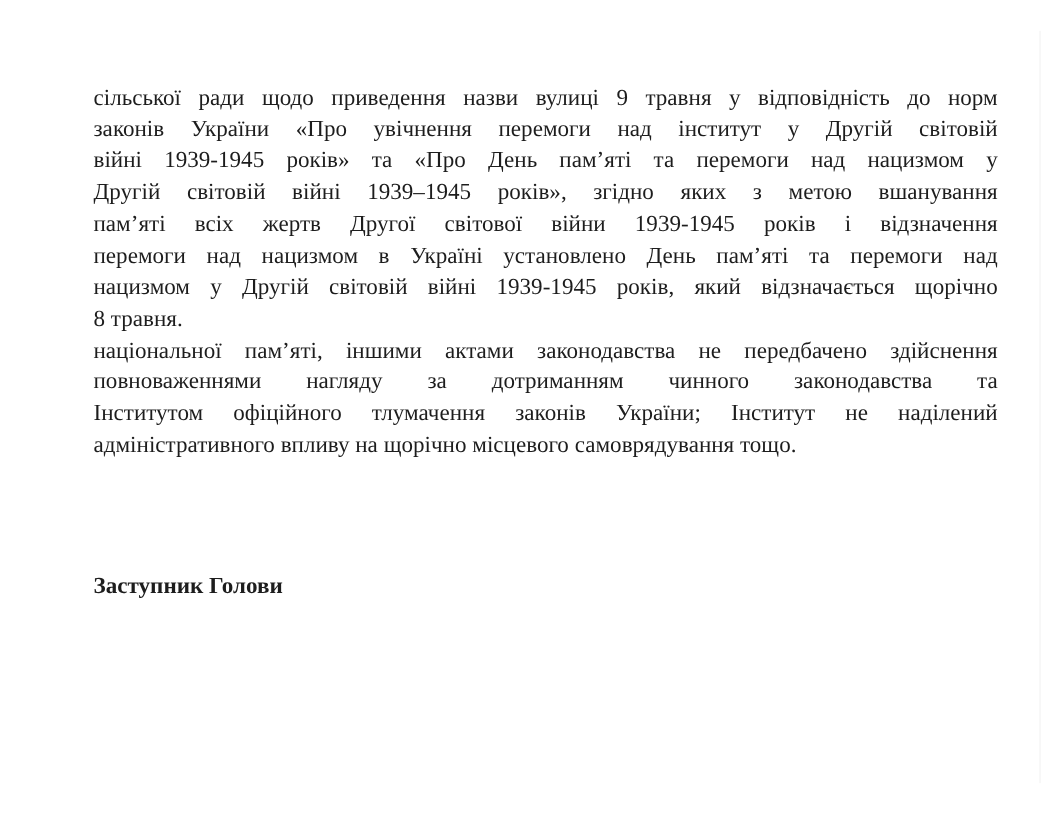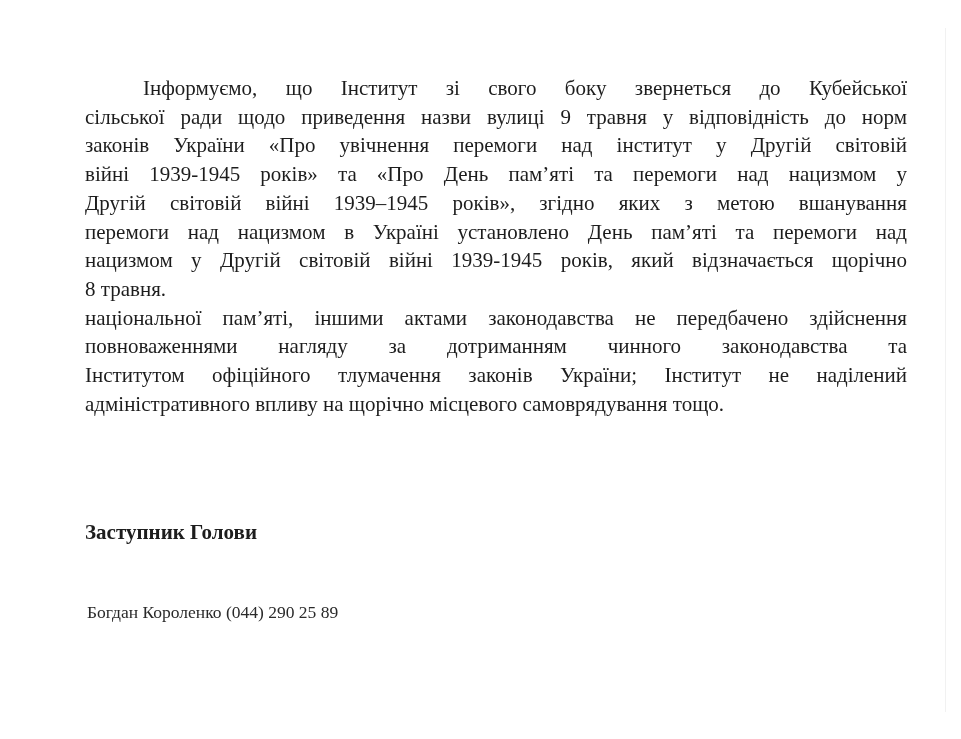--- a/index.html
+++ b/index.html
@@ -62,36 +62,35 @@
     background: rgba(0, 0, 0, 0.055);
   }
 </style>
 </head>
 <body>
 
 <div class="page">
 
   <div class="text-block">
 
-    <div class="line indent">Інформуємо, що Інститут зі свого боку звернеться до Кубейської</div>
     <div class="line">сільської ради щодо приведення назви вулиці 9 травня у відповідність до норм</div>
     <div class="line">законів України «Про увічнення перемоги над інститут у Другій світовій</div>
     <div class="line">війні 1939-1945 років» та «Про День пам’яті та перемоги над нацизмом у</div>
     <div class="line">Другій світовій війні 1939–1945 років», згідно яких з метою вшанування</div>
+    <div class="line">пам’яті всіх жертв Другої світової війни 1939-1945 років і відзначення</div>
     <div class="line">перемоги над нацизмом в Україні установлено День пам’яті та перемоги над</div>
     <div class="line">нацизмом у Другій світовій війні 1939-1945 років, який відзначається щорічно</div>
     <div class="line lastline">8 травня.</div>
 
     <div class="line">національної пам’яті, іншими актами законодавства не передбачено здійснення</div>
     <div class="line">повноваженнями нагляду за дотриманням чинного законодавства та</div>
     <div class="line">Інститутом офіційного тлумачення законів України; Інститут не наділений</div>
     <div class="line lastline">адміністративного впливу на щорічно місцевого самоврядування тощо.</div>
   </div>
 
   <div class="signature">
     <span class="sig-title">Заступник Голови</span>
   </div>
 
-  <div class="contact">Богдан Короленко (044) 290 25 89</div>
 
   <div class="scan-edge"></div>
 
 </div>
 
 </body></html>

